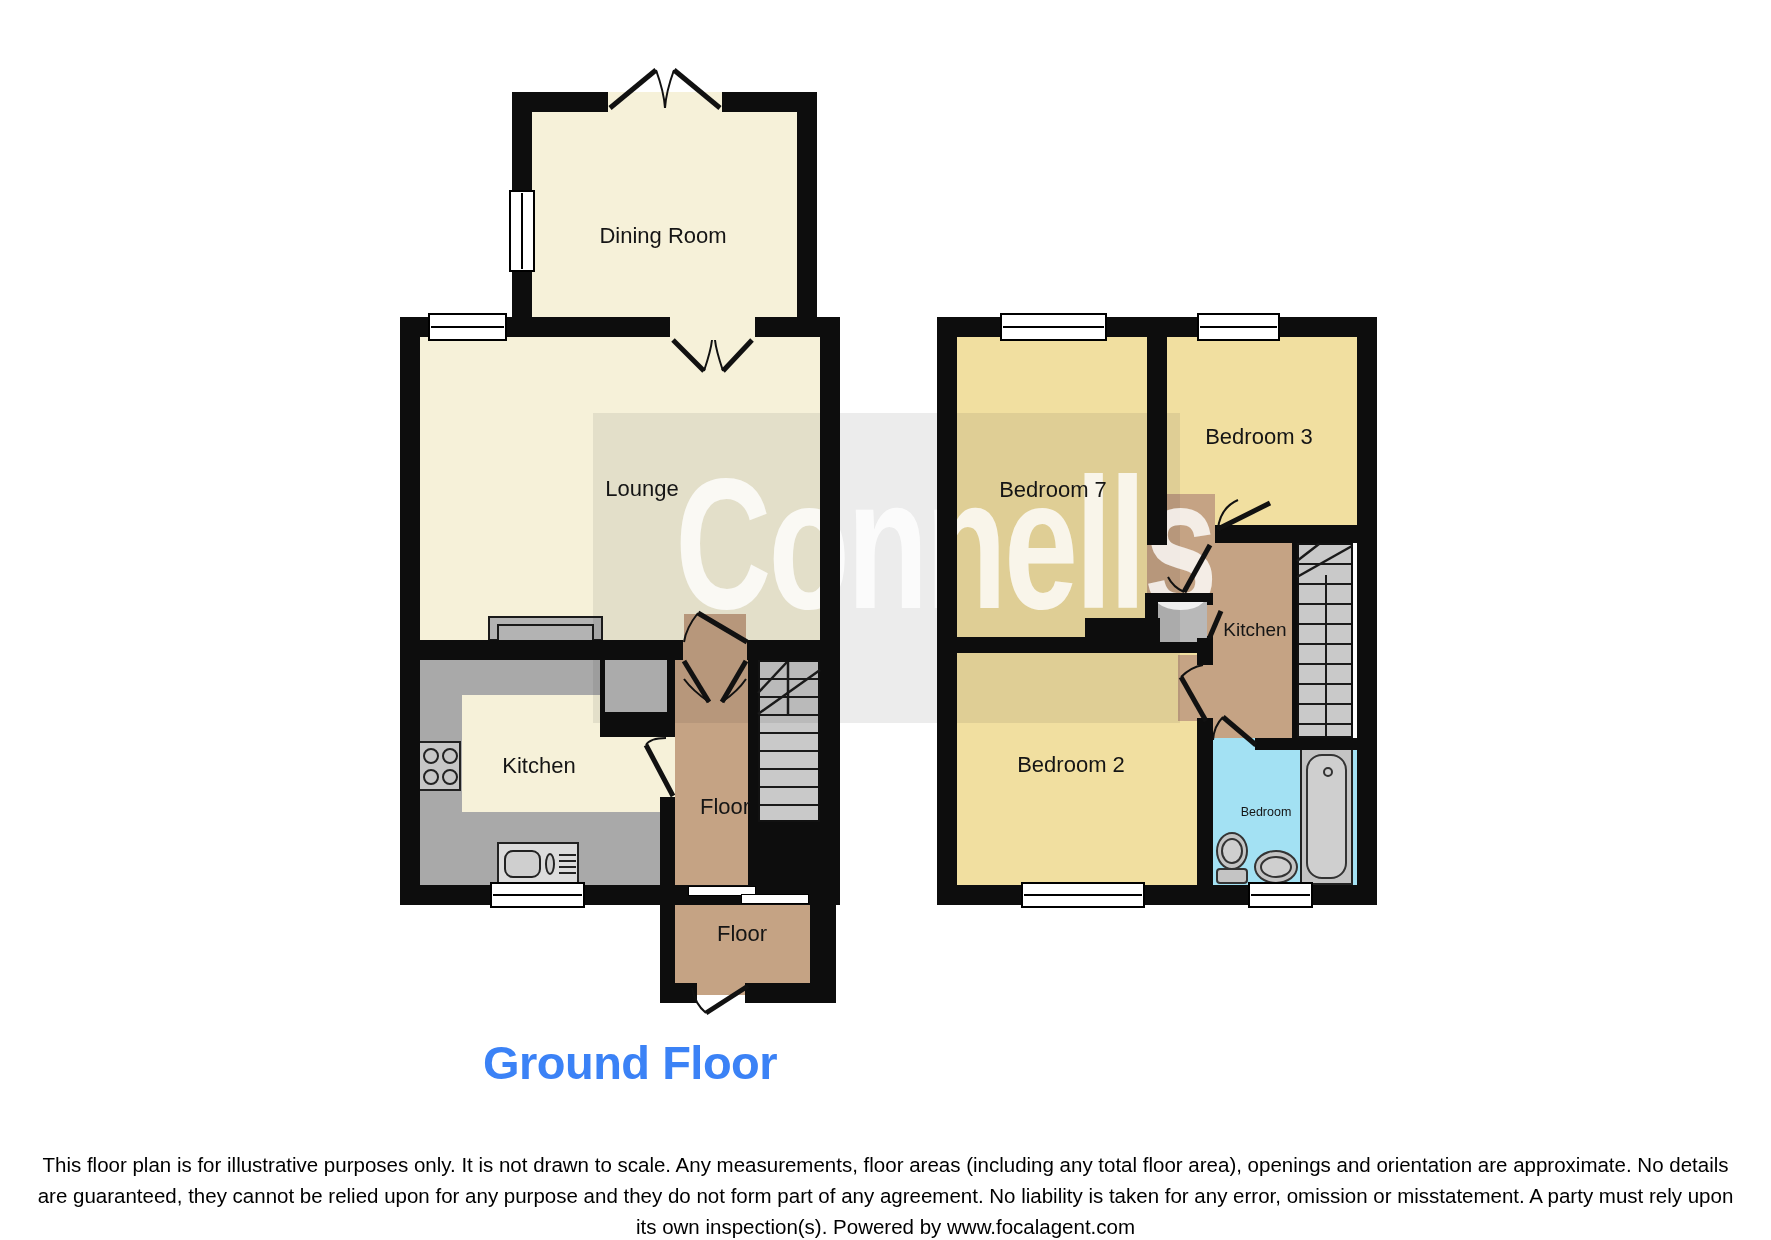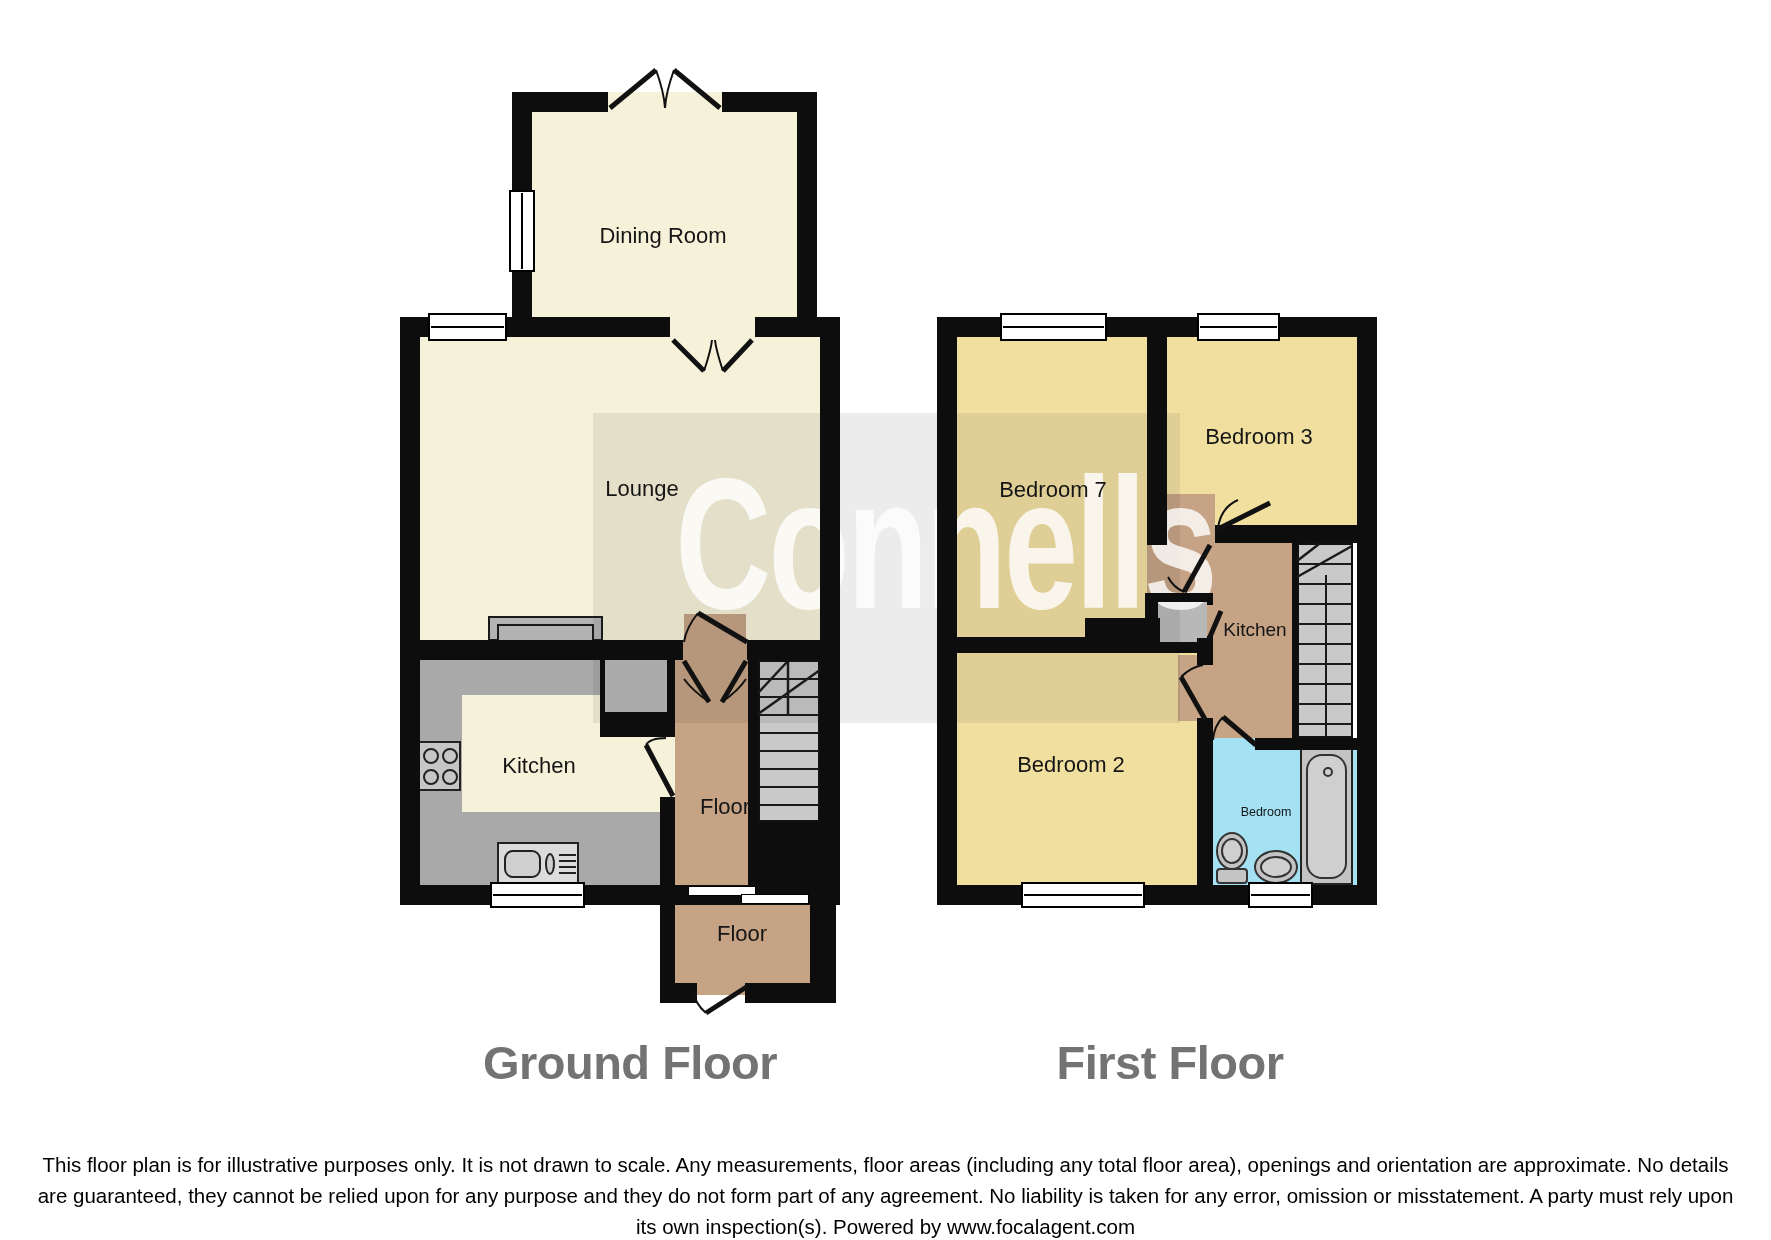--- a/index.html
+++ b/index.html
@@ -36,21 +36,21 @@
   .bath{box-sizing:border-box;border:2px solid #222;background:#c4c4c4;}
   .bath-in{position:absolute;left:4px;top:4px;right:4px;bottom:4px;border:2px solid #333;
            border-radius:16px;background:#cfcfcf;box-sizing:border-box;}
   .hole{position:absolute;width:10px;height:10px;border:2px solid #333;border-radius:50%;box-sizing:border-box;}
   .fix{box-sizing:border-box;border:2px solid #333;background:#c4c4c4;}
   .oval{border-radius:50%;}
   .lbl{z-index:5;position:absolute;transform:translate(-50%,-50%);font-size:22px;color:#151515;white-space:nowrap;}
   .lbl-sm{font-size:19px;}
   .lbl-xs{font-size:12.5px;}
   .title{z-index:5;position:absolute;transform:translate(-50%,-50%);font-size:47px;font-weight:bold;
-         letter-spacing:-0.5px;color:#737373;white-space:nowrap;}
+         letter-spacing:-0.5px;color:#3b82f6;white-space:nowrap;}
   .disclaimer{z-index:5;position:absolute;left:50%;transform:translateX(-50%);width:1720px;top:1150px;
               text-align:center;font-size:20.5px;line-height:1.5;color:#000;}
   #doors{position:absolute;left:0;top:0;z-index:4;pointer-events:none;}
 </style>
 </head>
 <body>
 
 <div id="plan">
 
   <div class="abs z1 cream" style="left:512px;top:92px;width:305px;height:245px;"></div>
@@ -228,16 +228,15 @@
   <div class="lbl" style="left:539px;top:766px;">Kitchen</div>
   <div class="lbl" style="left:725px;top:807px;">Floor</div>
   <div class="lbl" style="left:742px;top:934px;">Floor</div>
   <div class="lbl" style="left:1053px;top:490px;">Bedroom 7</div>
   <div class="lbl" style="left:1259px;top:437px;">Bedroom 3</div>
   <div class="lbl" style="left:1071px;top:765px;">Bedroom 2</div>
   <div class="lbl lbl-sm" style="left:1255px;top:630px;">Kitchen</div>
   <div class="lbl lbl-xs" style="left:1266px;top:812px;">Bedroom</div>
 
   <div class="title" style="left:630px;top:1062px;">Ground Floor</div>
-  <div class="title" style="left:1170px;top:1062px;">First Floor</div>
 
   <div class="disclaimer">This floor plan is for illustrative purposes only. It is not drawn to scale. Any measurements, floor areas (including any total floor area), openings and orientation are approximate. No details are guaranteed, they cannot be relied upon for any purpose and they do not form part of any agreement. No liability is taken for any error, omission or misstatement. A party must rely upon its own inspection(s). Powered by www.focalagent.com</div>
 </div>
 
 </body></html>

